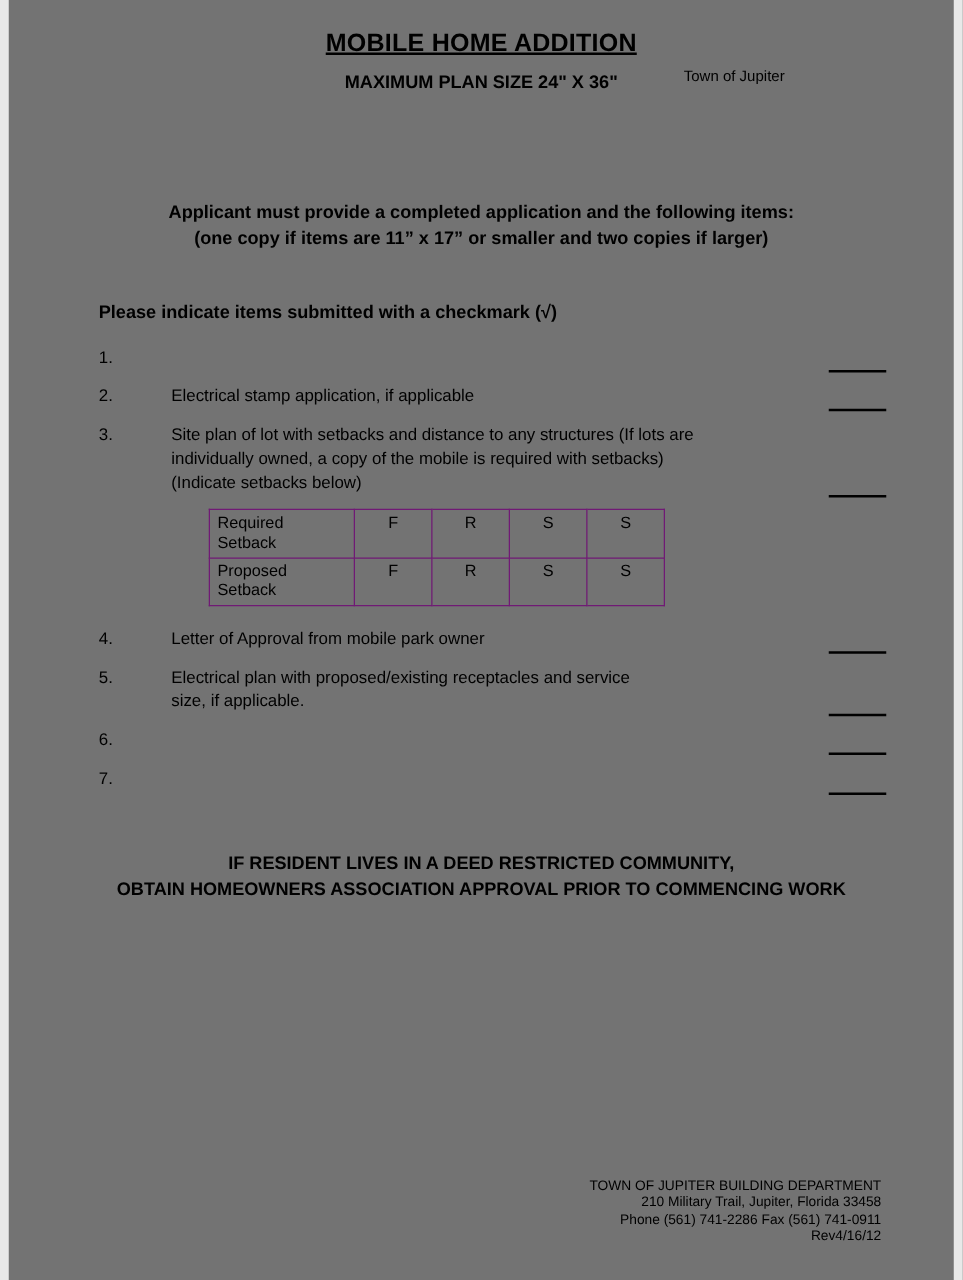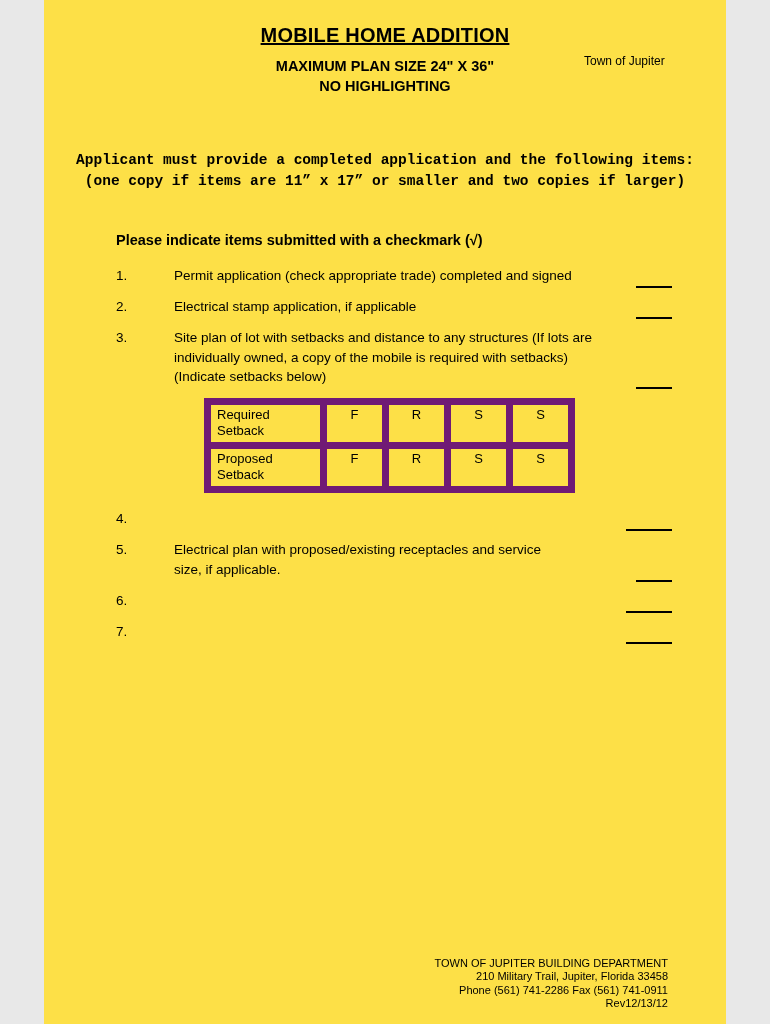--- a/index.html
+++ b/index.html
@@ -1,23 +1,23 @@
 <!DOCTYPE html>
 <html><head>
 <meta charset="utf-8">
 <style>
   * { box-sizing: border-box; }
   html, body { margin: 0; padding: 0; background: #e8e8e8; }
   body { font-family: "Liberation Sans", sans-serif; color: #000; }
   .page {
     position: relative;
-    width: 682px;
+    width: 756px;
     height: 1024px;
     margin: 0 auto;
-    background: #fde047;
+    background: #737373;
     overflow: hidden;
   }
   .title {
     margin: 24px 0 10px 0;
     text-align: center;
     font-size: 20px;
     font-weight: bold;
     text-decoration: underline;
     letter-spacing: 0.2px;
   }
@@ -37,26 +37,25 @@
   }
   .reg-row { white-space: nowrap; }
   .reg-blank {
     display: inline-block;
     width: 104px;
     height: 13px;
     margin-left: 8px;
     border-bottom: 1px solid #000;
   }
   .intro {
-    margin-top: 54px;
+    margin-top: 83px;
     text-align: center;
     font-weight: bold;
     font-size: 14.5px;
     line-height: 1.45;
-    font-family: Liberation Mono, monospace;
   }
   .content {
     padding: 0 54px 0 72px;
   }
   .check-heading {
     margin-top: 40px;
     font-size: 14.5px;
     font-weight: bold;
   }
   .items { margin-top: 18px; }
@@ -82,21 +81,21 @@
     width: 46px;
     border-bottom: 2px solid #000;
     align-self: flex-end;
     transform: translateY(3px);
   }
   .setback-table {
     border-collapse: collapse;
     margin: 6px 0 16px 88px;
   }
   .setback-table td {
-    border: 7px solid #701a75;
+    border: 1px solid #701a75;
     font-size: 13px;
     line-height: 1.2;
     padding: 2px 6px 4px 6px;
     vertical-align: top;
     text-align: center;
     width: 62px;
   }
   .setback-table td.lbl {
     width: 116px;
     text-align: left;
@@ -105,56 +104,54 @@
   .notice {
     margin-top: 48px;
     text-align: center;
     font-weight: bold;
     font-size: 14.5px;
     line-height: 1.5;
   }
   .footer {
     position: absolute;
     right: 58px;
-    bottom: 14px;
+    bottom: 28px;
     text-align: right;
     font-size: 11px;
     line-height: 1.2;
   }
 </style>
 </head>
 <body>
 
 <div class="page">
 
   <div class="title">MOBILE HOME ADDITION</div>
 
   <div class="subtitle">
     <div>MAXIMUM PLAN SIZE 24" X 36"</div>
-    <div>NO HIGHLIGHTING</div>
   </div>
 
   <div class="registration">
     <div>Town of Jupiter</div>
   </div>
 
   <div class="intro">
     <div>Applicant must provide a completed application and the following items:</div>
     <div>(one copy if items are 11” x 17” or smaller and two copies if larger)</div>
   </div>
 
   <div class="content">
 
     <div class="check-heading">Please indicate items submitted with a checkmark (√)</div>
 
     <div class="items">
 
       <div class="item">
         <span class="item-num">1.</span>
-        <span class="item-text">Permit application (check appropriate trade) completed and signed</span>
         <span class="item-blank"></span>
       </div>
 
       <div class="item">
         <span class="item-num">2.</span>
         <span class="item-text">Electrical stamp application, if applicable</span>
         <span class="item-blank"></span>
       </div>
 
       <div class="item">
@@ -181,20 +178,21 @@
           <td>F</td>
           <td>R</td>
           <td>S</td>
           <td>S</td>
         </tr>
       </tbody>
         </table>
 
       <div class="item">
         <span class="item-num">4.</span>
+        <span class="item-text">Letter of Approval from mobile park owner</span>
         <span class="item-blank"></span>
       </div>
 
       <div class="item">
         <span class="item-num">5.</span>
         <span class="item-text">Electrical plan with proposed/existing receptacles and service
 size, if applicable.</span>
         <span class="item-blank"></span>
       </div>
 
@@ -205,21 +203,25 @@
 
       <div class="item">
         <span class="item-num">7.</span>
         <span class="item-blank"></span>
       </div>
 
     </div>
 
   </div>
 
+  <div class="notice">
+    <div>IF RESIDENT LIVES IN A DEED RESTRICTED COMMUNITY,</div>
+    <div>OBTAIN HOMEOWNERS ASSOCIATION APPROVAL PRIOR TO COMMENCING WORK</div>
+  </div>
 
   <div class="footer">
     <div>TOWN OF JUPITER BUILDING DEPARTMENT</div>
     <div>210 Military Trail, Jupiter, Florida 33458</div>
     <div>Phone (561) 741-2286 Fax (561) 741-0911</div>
-    <div>Rev12/13/12</div>
+    <div>Rev4/16/12</div>
   </div>
 
 </div>
 
 </body></html>

